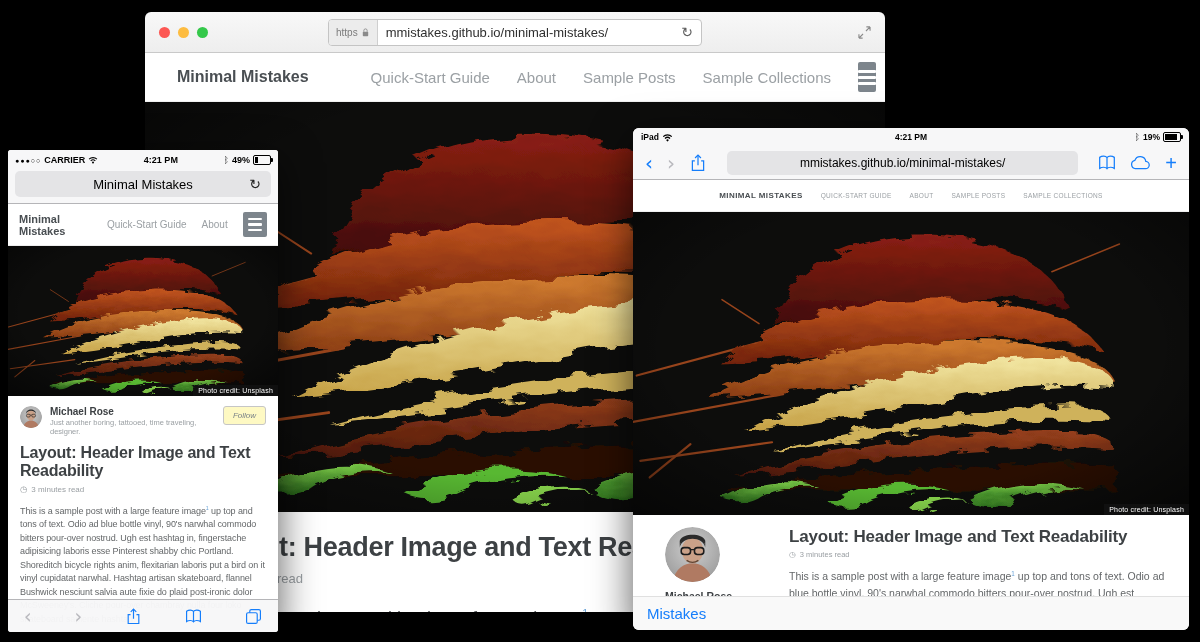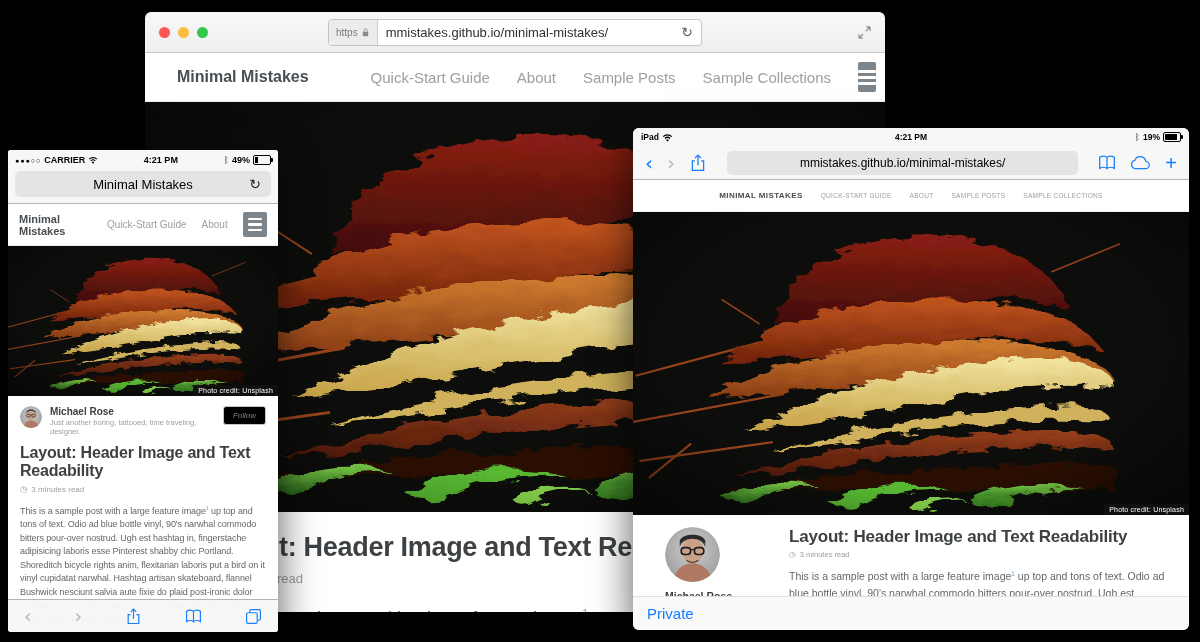--- a/index.html
+++ b/index.html
@@ -72,21 +72,21 @@
   .ip-urlfield{height:26px;font-size:13px;position:relative;justify-content:center;}
   .ip-urlfield .reload-glyph{position:absolute;right:2px;color:#222;}
   .ip-nav{height:41px;background:#fff;display:flex;align-items:center;padding:0 11px;
           border-bottom:1px solid #ededed;}
   .ip-brand{font-size:11px;font-weight:bold;color:#494e52;margin-right:auto;}
   .ip-link{font-size:10px;color:#9ba0a4;margin-right:15px;white-space:nowrap;}
   .ip-author{display:flex;align-items:flex-start;padding:10px 12px 6px;gap:8px;}
   .avatar-sm{width:22px;height:22px;border-radius:50%;flex:0 0 auto;}
   .author-name-sm{font-size:10px;font-weight:bold;color:#3d4144;}
   .author-bio-sm{font-size:7.5px;color:#9ba0a4;margin-top:1px;}
-  .follow-btn{margin-left:auto;border:1px solid #c6c6c6;border-radius:3px;background:#000000;
+  .follow-btn{margin-left:auto;border:1px solid #c6c6c6;border-radius:3px;background:#fef9c3;
               font-size:8px;color:#7a8288;padding:4px 9px;white-space:nowrap;font-style:italic;}
   .ip-title{font-size:16px;font-weight:bold;color:#3d4144;line-height:1.15;
             padding:2px 12px 0;letter-spacing:-.2px;}
   .meta-sm{font-size:8px;padding:4px 12px 0;}
   .ip-para{font-size:9px;color:#646769;line-height:1.5;padding:10px 12px 0;
            letter-spacing:-.1px;}
   .ip-toolbar{position:absolute;left:0;right:0;bottom:0;height:32px;
               background:rgba(247,247,248,.97);border-top:1px solid #b5b5b8;
               display:flex;align-items:center;justify-content:space-between;
               padding:0 16px;}
@@ -358,21 +358,21 @@
       <div class="ipd-title">Layout: Header Image and Text Readability</div>
       <div class="meta meta-xs">
         <span class="clock">◷</span>
         <span>3 minutes read</span>
       </div>
       <div class="ipd-para"><span>This is a sample post with a large feature image</span><sup>1</sup><span> up top and tons of text. Odio ad blue bottle vinyl, 90's narwhal commodo bitters pour-over nostrud. Ugh est hashtag in, fingerstache adipisicing laboris esse Pinterest shabby chic Portland. Shoreditch bicycle rights anim, flexitarian laboris put a bird on it vinyl cupidatat narwhal. Hashtag artisan skateboard, flannel Bushwick nesciunt salvia aute fixie do plaid post-ironic dolor McSweeney's. Cliche pour-over chambray nulla four loko skateboard sapiente hashtag.</span></div>
     </div>
   </div>
 
   <div class="private-bar">
-    <span class="blue">Private</span>
+    <span class="blue">Mistakes</span>
   </div>
 </div>
 
 <div class="win iphone">
   <div class="ios-status ip-status">
     <span class="seg">
       <span class="dots">●●●○○</span>
       <span>CARRIER</span>
       <svg class="ic" width="10" height="8" style="color:#000">
           <use href="#i-wifi"></use>

